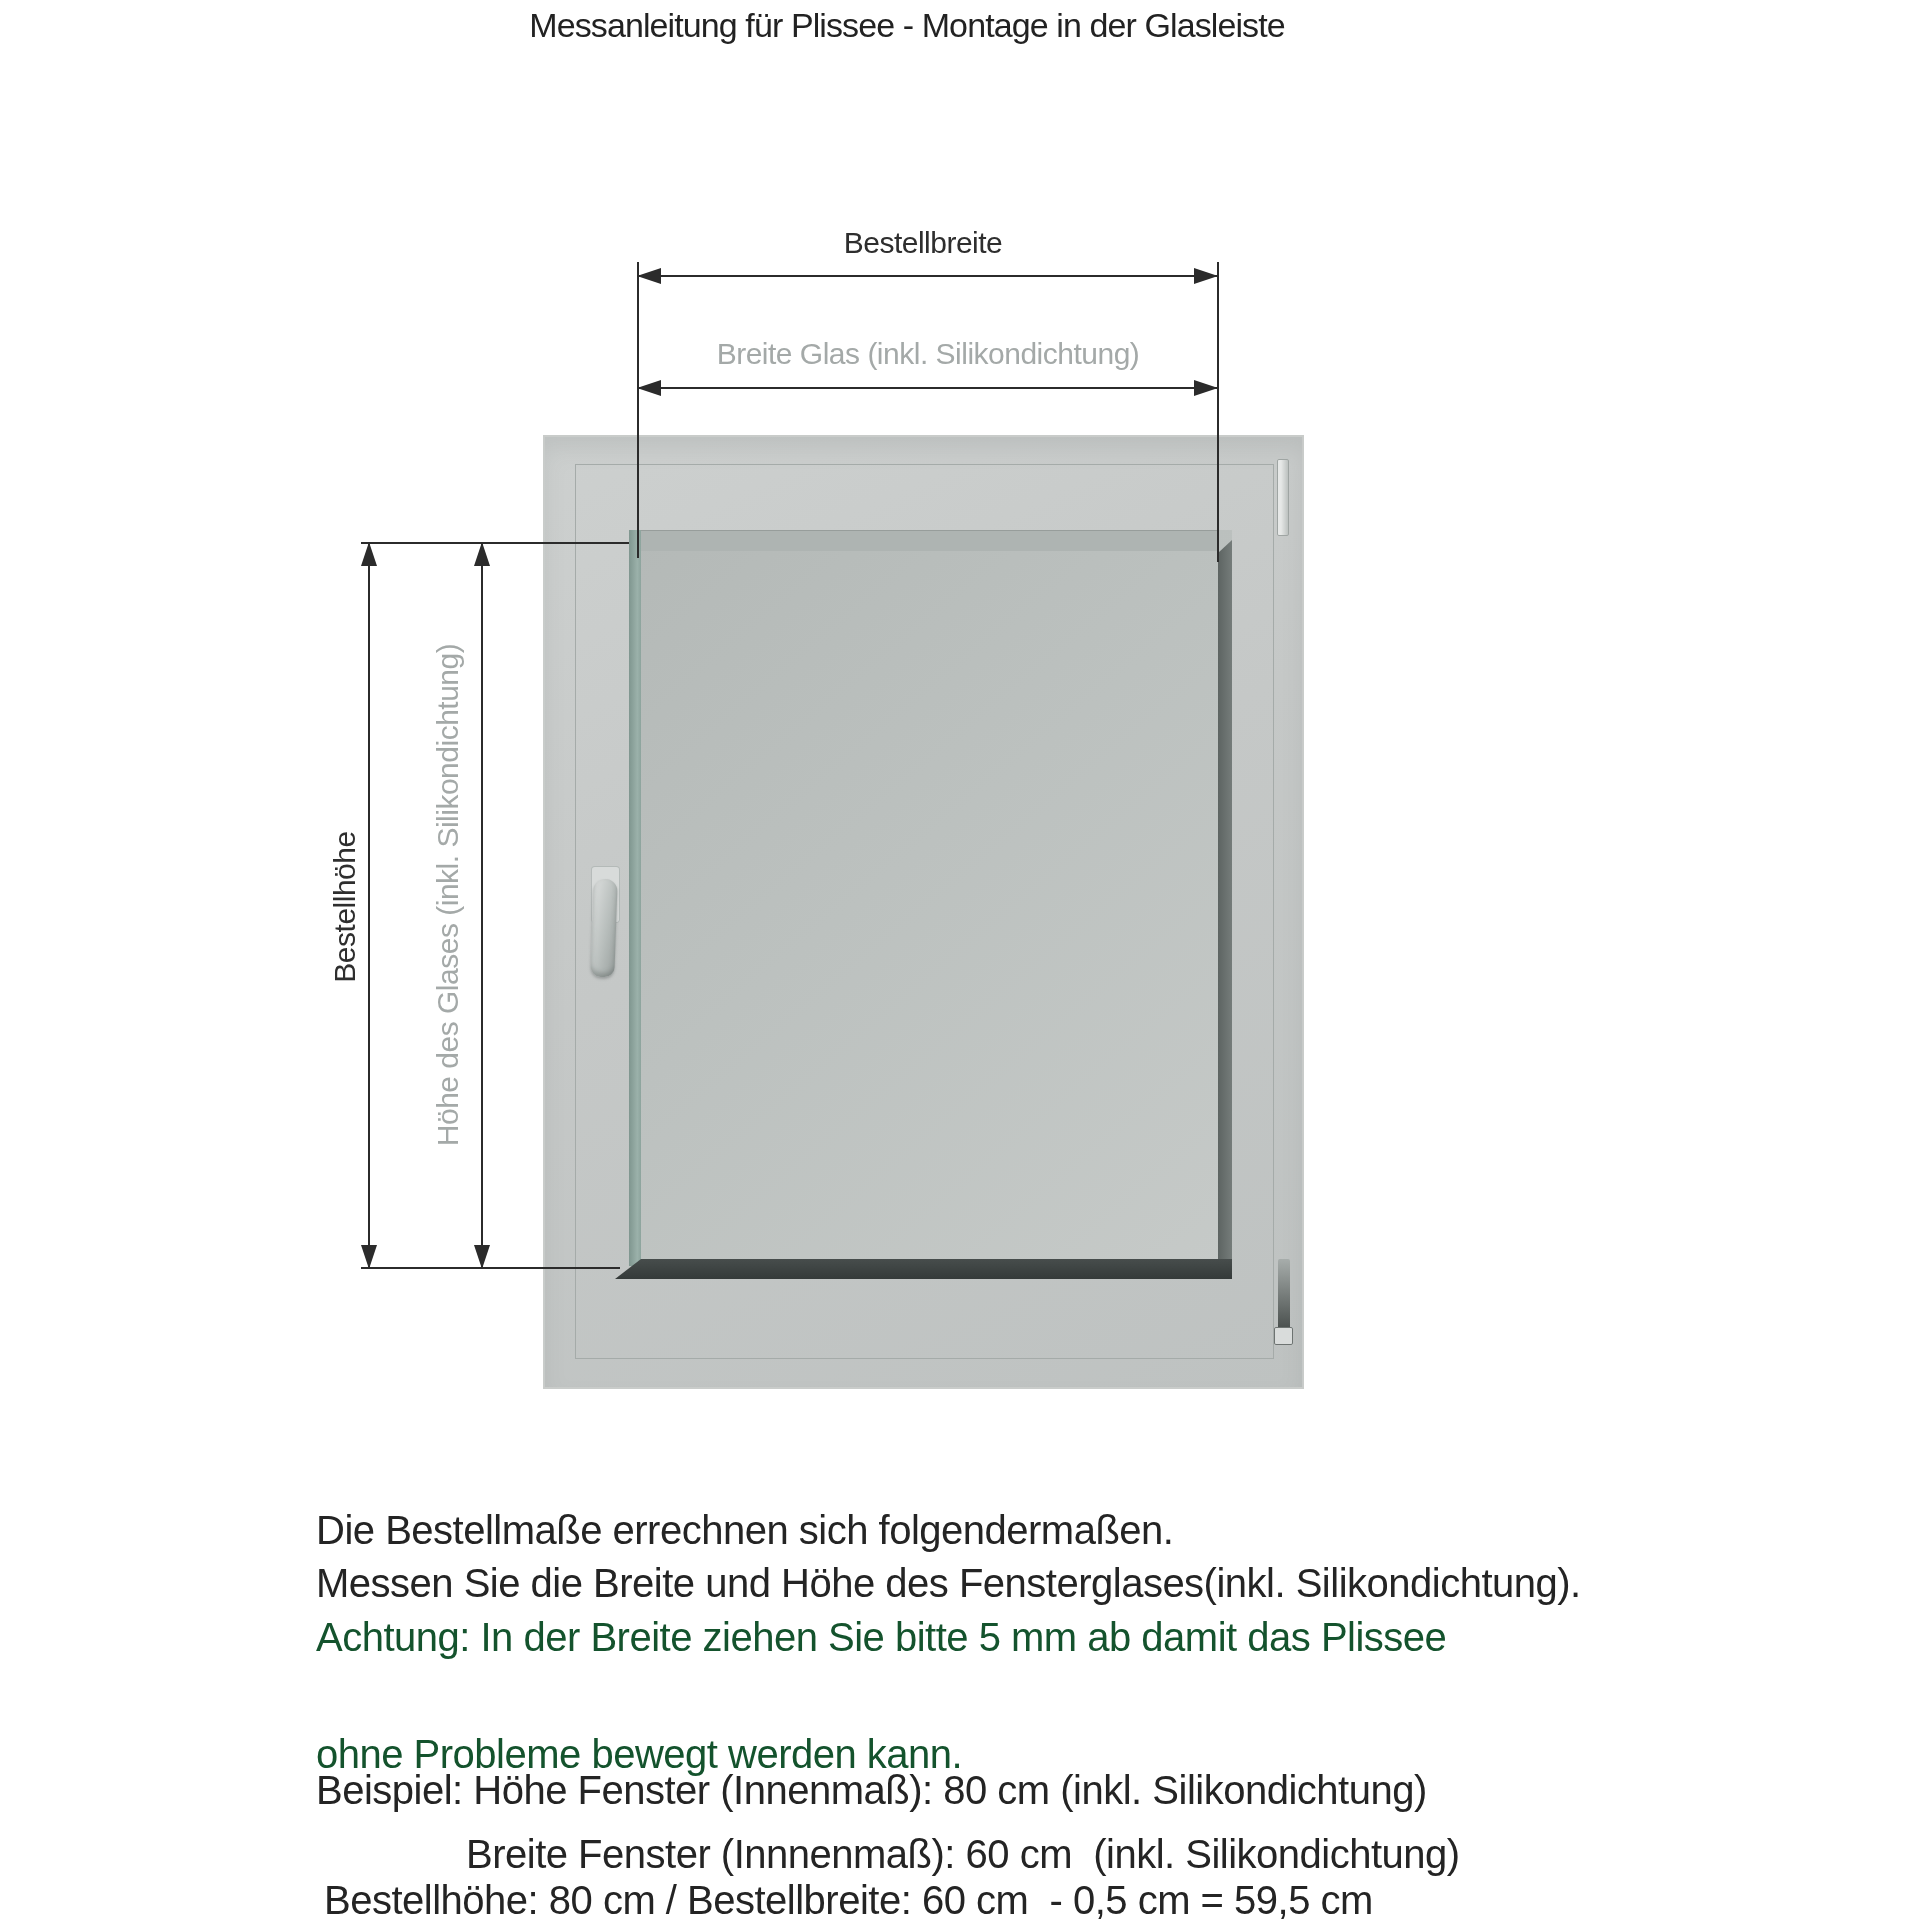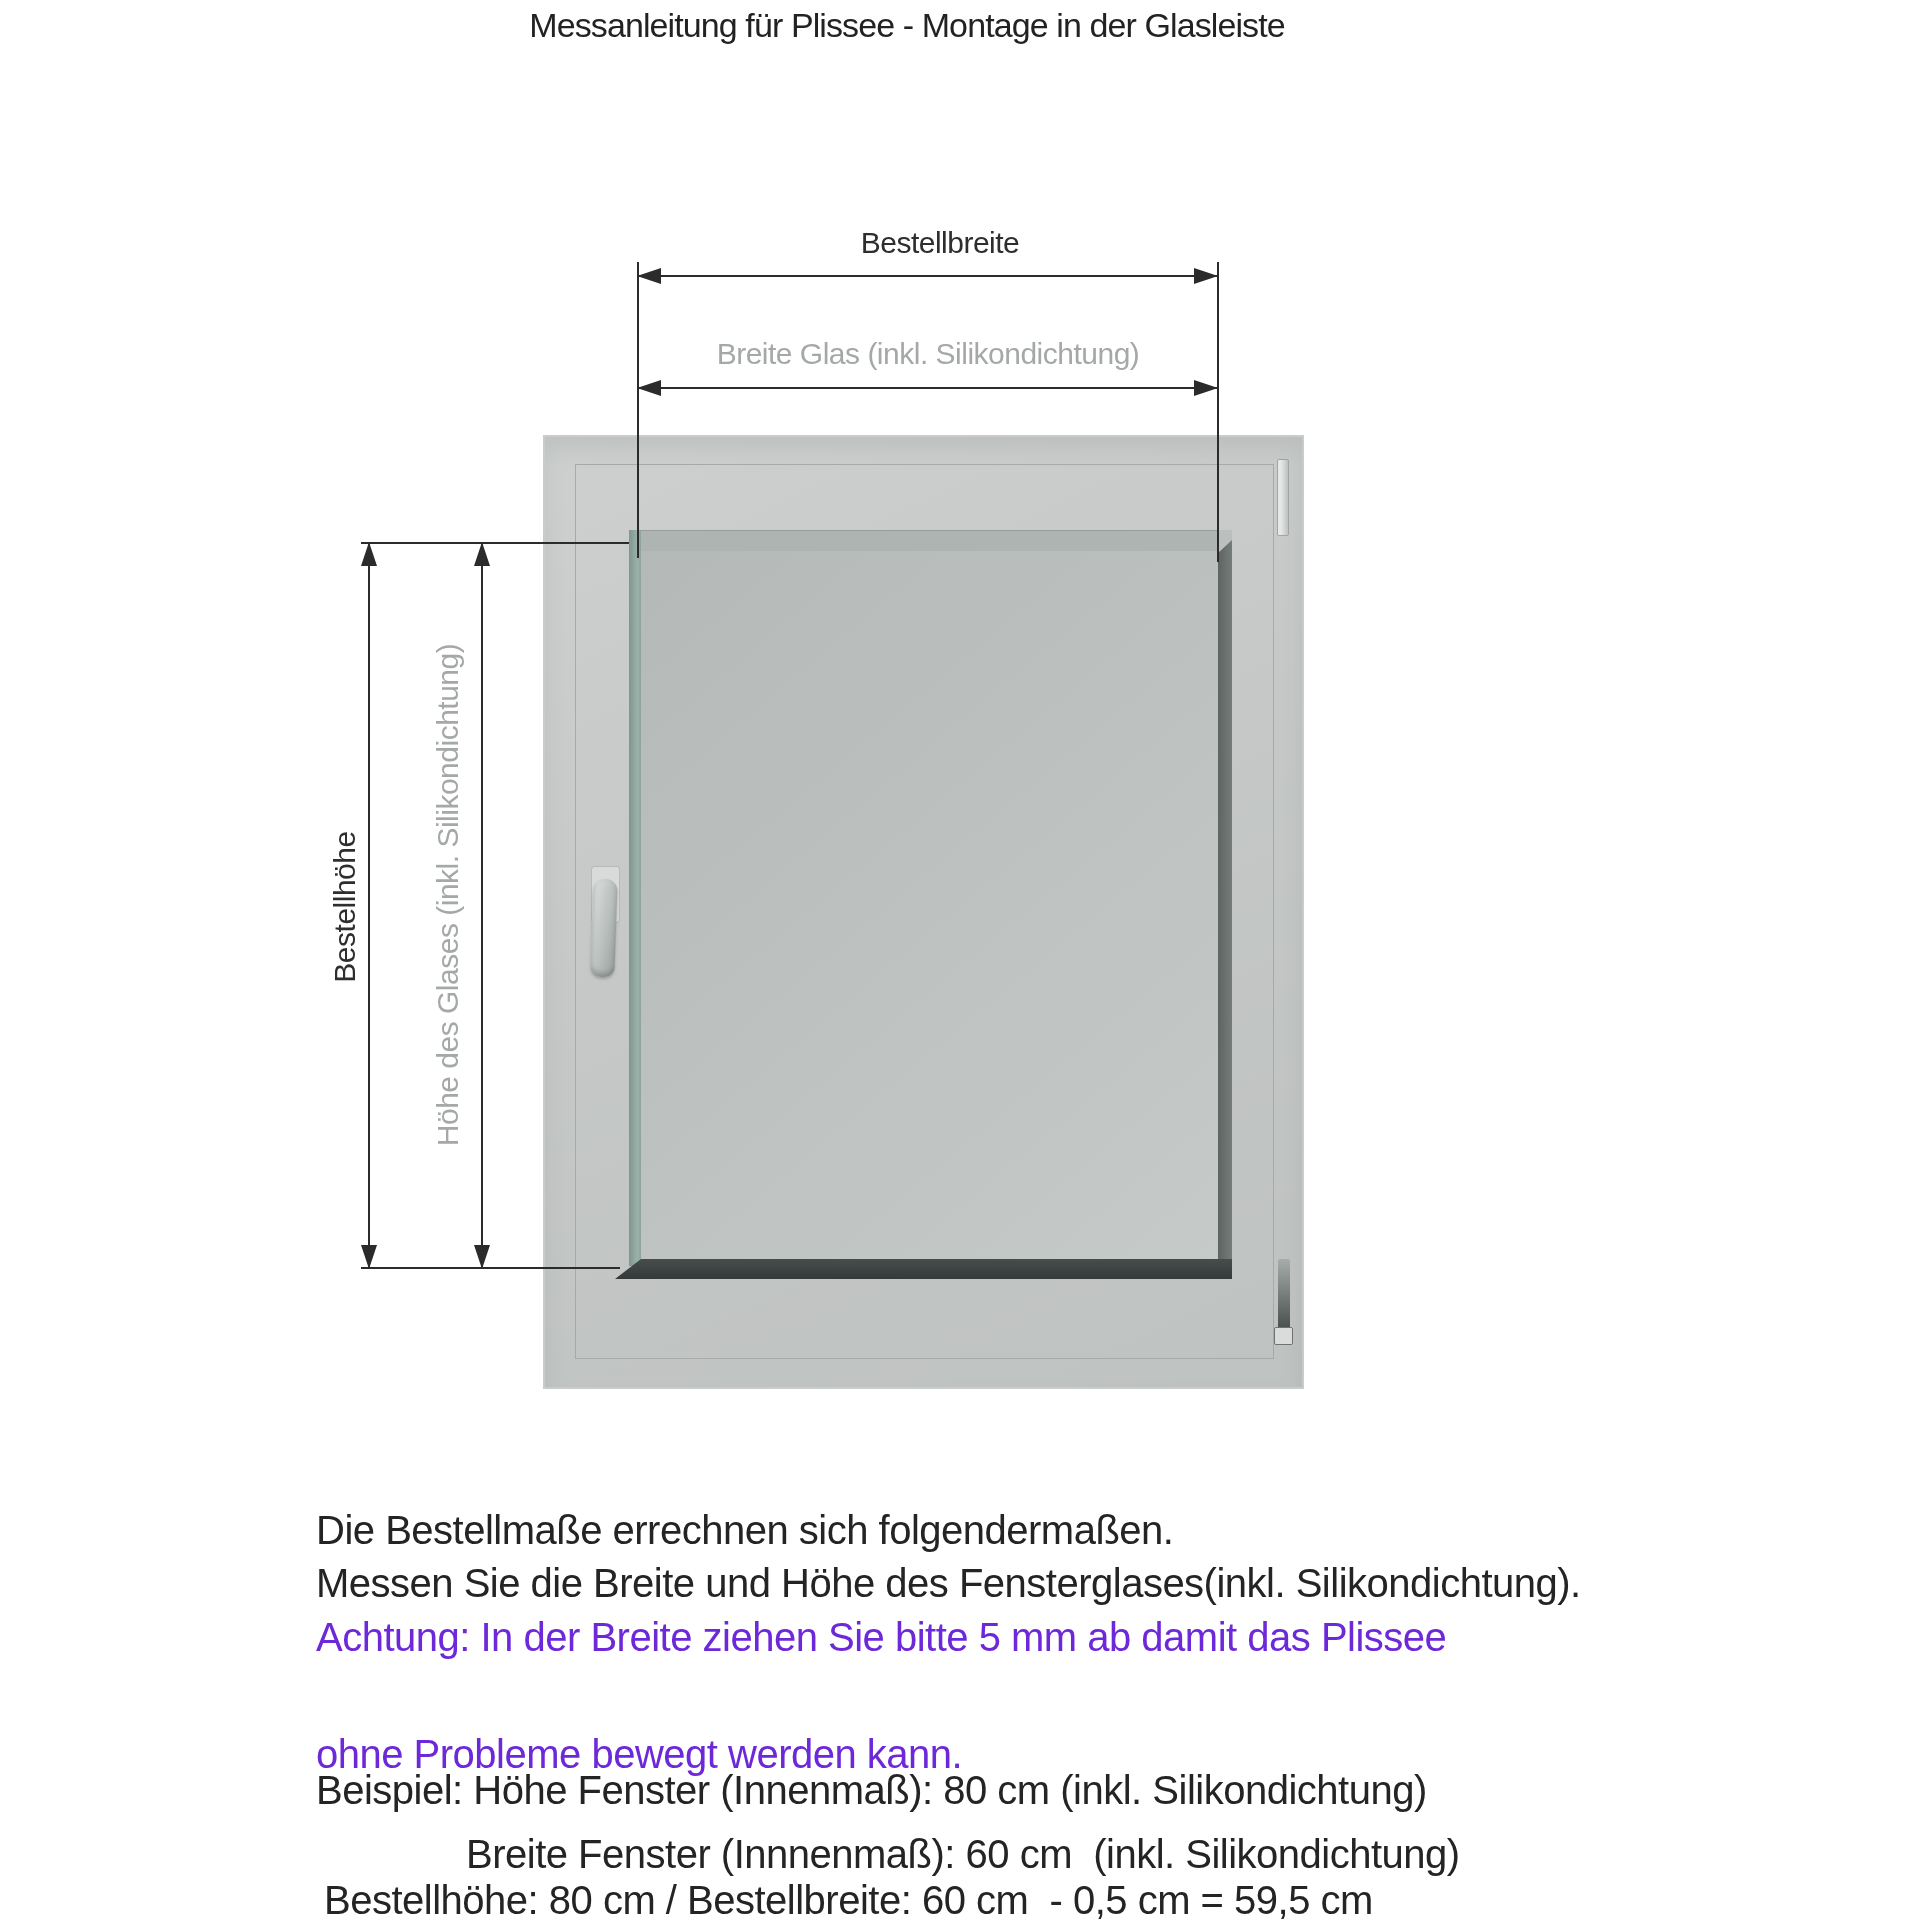--- a/index.html
+++ b/index.html
@@ -89,21 +89,21 @@
     transform:translate(-50%,-50%);background:rgba(255,255,255,.75);padding:0 5.6px;
   }
   .dlabel.rot{transform:translate(-50%,-50%) rotate(-90deg);}
   .dlabel.black{color:#2e2e2e;}
   .dlabel.gray{color:#a4a9a8;}
   
   .tline{
     position:absolute;margin:0;font-size:40px;letter-spacing:-0.5px;white-space:pre;
     color:#242424;font-weight:400;
   }
-  .tline.red{color:#6d28d9;}
+  .tline.red{color:#14532d;}
 </style>
 </head>
 <body>
 
 <div class="canvas">
 
   <h1 class="title">Messanleitung für Plissee - Montage in der Glasleiste</h1>
 
   <div>
     <div class="win-frame"></div>
@@ -142,21 +142,21 @@
     <span class="head n"></span>
     <span class="head s"></span>
   </div>
 
   <div class="dim v" style="left:481px;top:543px;height:725px;width:1.9px;">
     <span class="shaft"></span>
     <span class="head n"></span>
     <span class="head s"></span>
   </div>
 
-  <span class="dlabel black" style="left:923px;top:243px;margin-left:17px;">Bestellbreite</span>
+  <span class="dlabel black" style="left:923px;top:243px;">Bestellbreite</span>
   <span class="dlabel gray" style="left:928px;top:354px;text-align:right;">Breite Glas (inkl. Silikondichtung)</span>
   <span class="dlabel black rot" style="left:345px;top:907px;">Bestellhöhe</span>
   <span class="dlabel gray rot" style="left:448px;top:895px;">Höhe des Glases (inkl. Silikondichtung)</span>
 
   <p class="tline" style="left:316px;top:1561px;">Messen Sie die Breite und Höhe des Fensterglases(inkl. Silikondichtung).</p>
   <p class="tline" style="left:316px;top:1508px;">Die Bestellmaße errechnen sich folgendermaßen.</p>
   <p class="tline red" style="left:316px;top:1615px;">Achtung: In der Breite ziehen Sie bitte 5 mm ab damit das Plissee</p>
   <p class="tline red" style="left:316px;top:1732px;">ohne Probleme bewegt werden kann.</p>
   <p class="tline" style="left:316px;top:1768px;">Beispiel: Höhe Fenster (Innenmaß): 80 cm (inkl. Silikondichtung)</p>
   <p class="tline" style="left:466px;top:1824px;margin-top:8px;">Breite Fenster (Innnenmaß): 60 cm  (inkl. Silikondichtung)</p>

